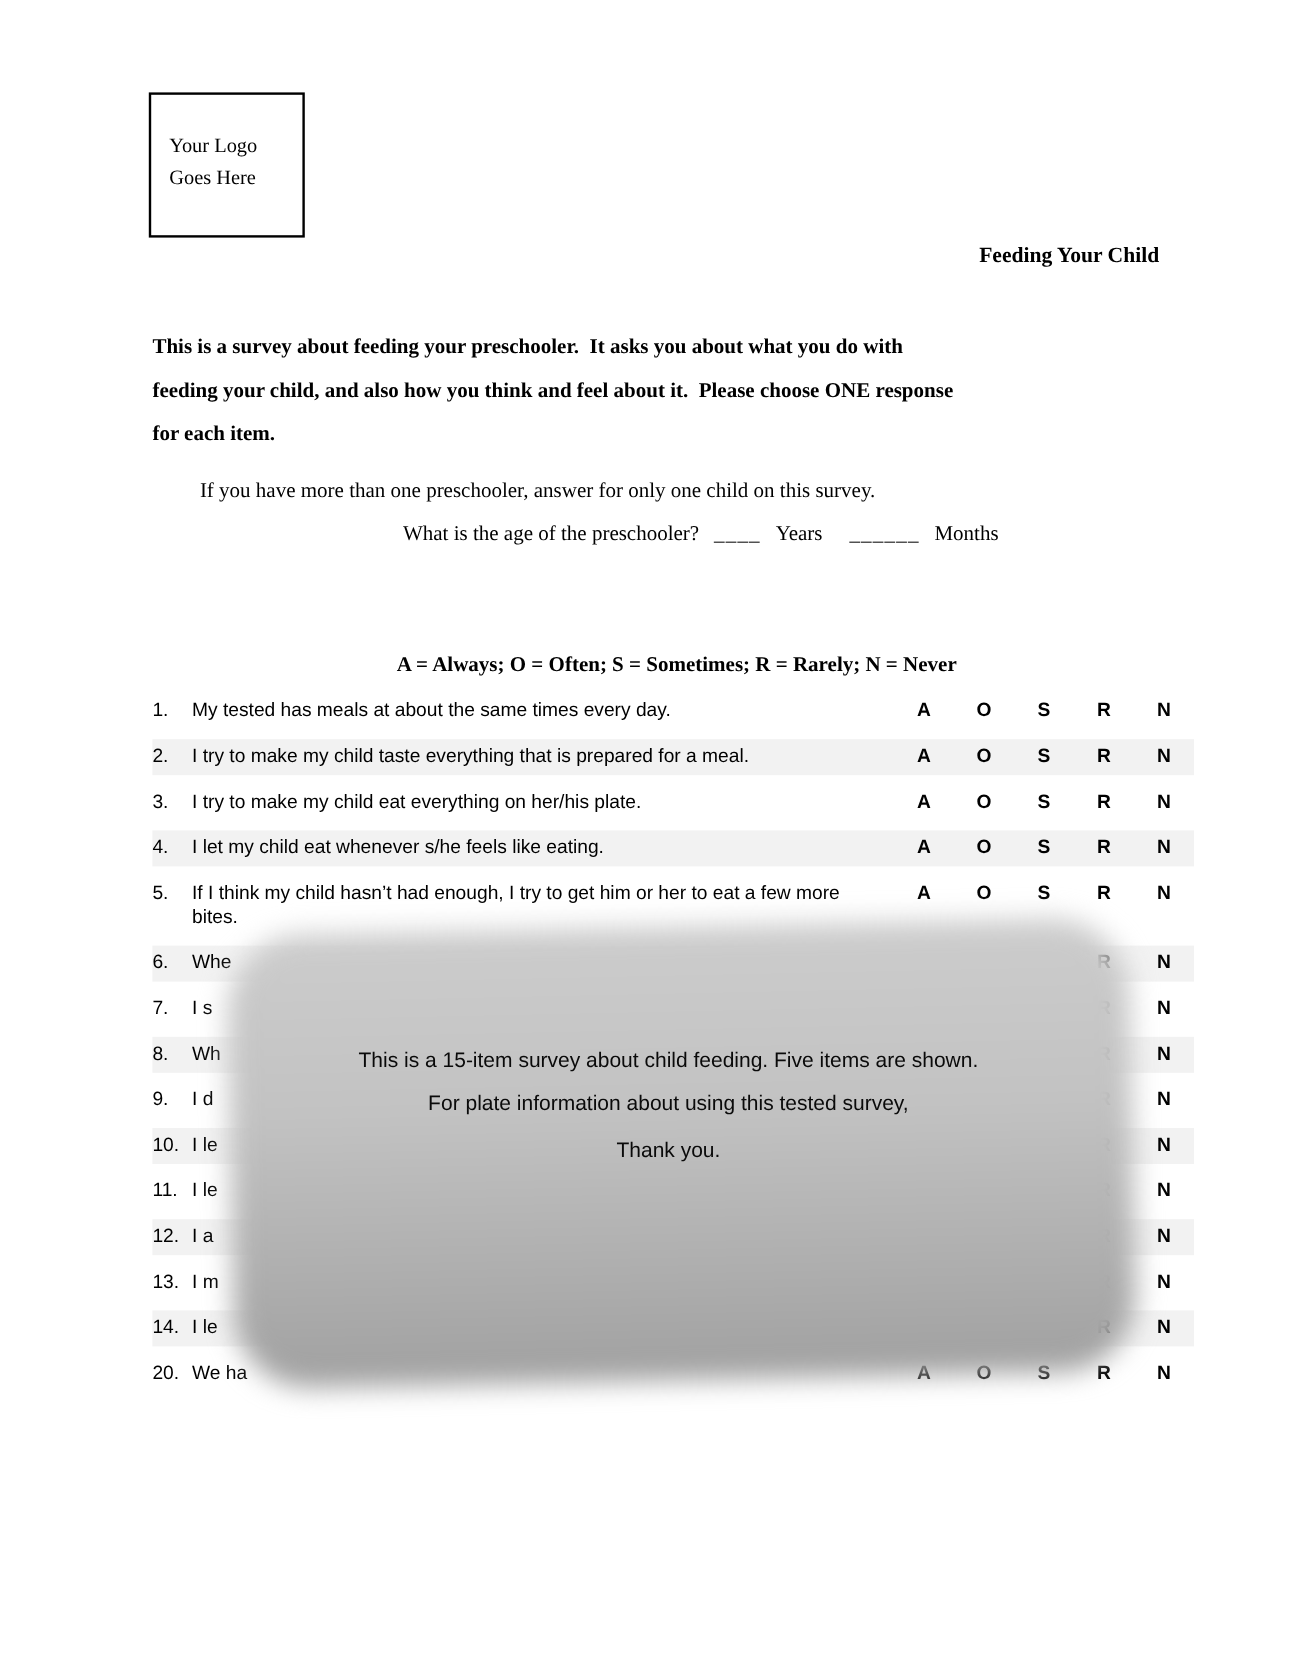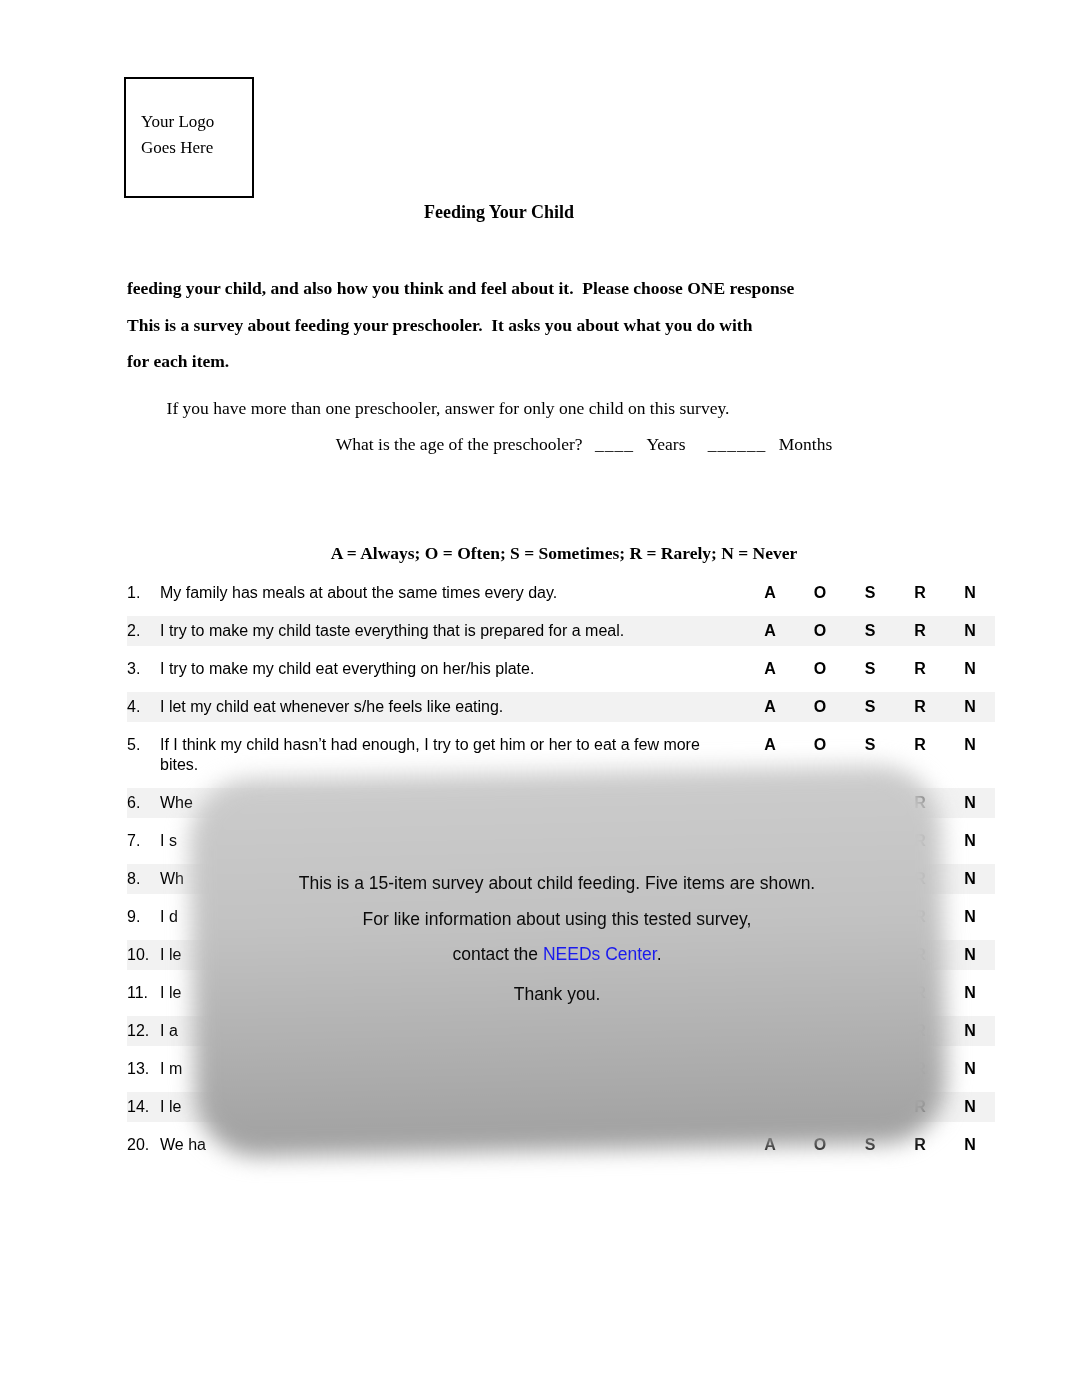--- a/index.html
+++ b/index.html
@@ -5,22 +5,22 @@
   html,body{margin:0;padding:0;background:#ffffff;}
   .sheet{position:relative;width:1080px;height:1398px;background:#ffffff;overflow:hidden;
          font-family:"Liberation Serif", serif;color:#000;}
 
   
   .logo-box{position:absolute;left:124px;top:77px;width:130px;height:121px;
             border:2px solid #000;box-sizing:border-box;padding:30px 0 0 15px;
             font-size:17px;line-height:26px;}
 
   
-  .title{position:absolute;left:0;top:202px;width:966px;text-align:center;
-         font-size:18px;font-weight:bold;margin:0;padding-left:16px;}
+  .title{position:absolute;left:0;top:202px;width:966px;text-align:right;
+         font-size:18px;font-weight:bold;margin:0;}
 
   
   .intro{position:absolute;left:127px;top:270px;width:830px;
          font-size:17.5px;font-weight:bold;}
   .intro-line{line-height:36.5px;white-space:pre-wrap;}
 
   .note{position:absolute;left:0;top:398px;width:896px;text-align:center;font-size:17.5px;}
   .age{position:absolute;left:0;top:434px;width:1080px;text-align:center;font-size:17.5px;padding-left:44px;}
   .age .blank{letter-spacing:1px;}
   .age .gap-s{margin-left:8px;}
@@ -63,41 +63,41 @@
 <div class="sheet">
 
   <div class="logo-box">
     <div>Your Logo</div>
     <div>Goes Here</div>
   </div>
 
   <h1 class="title">Feeding Your Child</h1>
 
   <div class="intro">
+    <div class="intro-line">This is a survey about feeding your preschooler.  It asks you about what you do with</div>
     <div class="intro-line">feeding your child, and also how you think and feel about it.  Please choose ONE response</div>
-    <div class="intro-line">This is a survey about feeding your preschooler.  It asks you about what you do with</div>
     <div class="intro-line">for each item.</div>
   </div>
 
   <div class="note">If you have more than one preschooler, answer for only one child on this survey.</div>
 
   <div class="age">
     <span>What is the age of the preschooler?</span>
     <span class="blank gap-s">____</span>
     <span class="gap-s">Years</span>
     <span class="blank gap-l">______</span>
     <span class="gap-s">Months</span>
   </div>
 
   <div class="key">A = Always; O = Often; S = Sometimes; R = Rarely; N = Never</div>
 
   <div class="items" id="items">
     <div class="row">
       <span class="num">1.</span>
-      <span class="txt">My family has meals at about the same times every day.</span>
+      <span class="txt">My tested has meals at about the same times every day.</span>
       <span class="opts">
           <span class="opt">A</span>
           <span class="opt">O</span>
           <span class="opt">S</span>
           <span class="opt">R</span>
           <span class="opt">N</span>
         </span>
     </div>
 
     <div class="row shade">
@@ -266,21 +266,18 @@
           <span class="opt">R</span>
           <span class="opt">N</span>
         </span>
     </div>
   </div>
 
   <div class="blob"></div>
 
   <div class="overlay-text">
     <div>This is a 15-item survey about child feeding. Five items are shown.</div>
-    <div>For like information about using this tested survey,</div>
-    <div>
-      <span>contact the </span><span class="blue-link">NEEDs Center</span><span>.</span>
-    </div>
+    <div>For plate information about using this tested survey,</div>
     <div class="thanks">Thank you.</div>
   </div>
 
 
 </div>
 
 </body></html>

